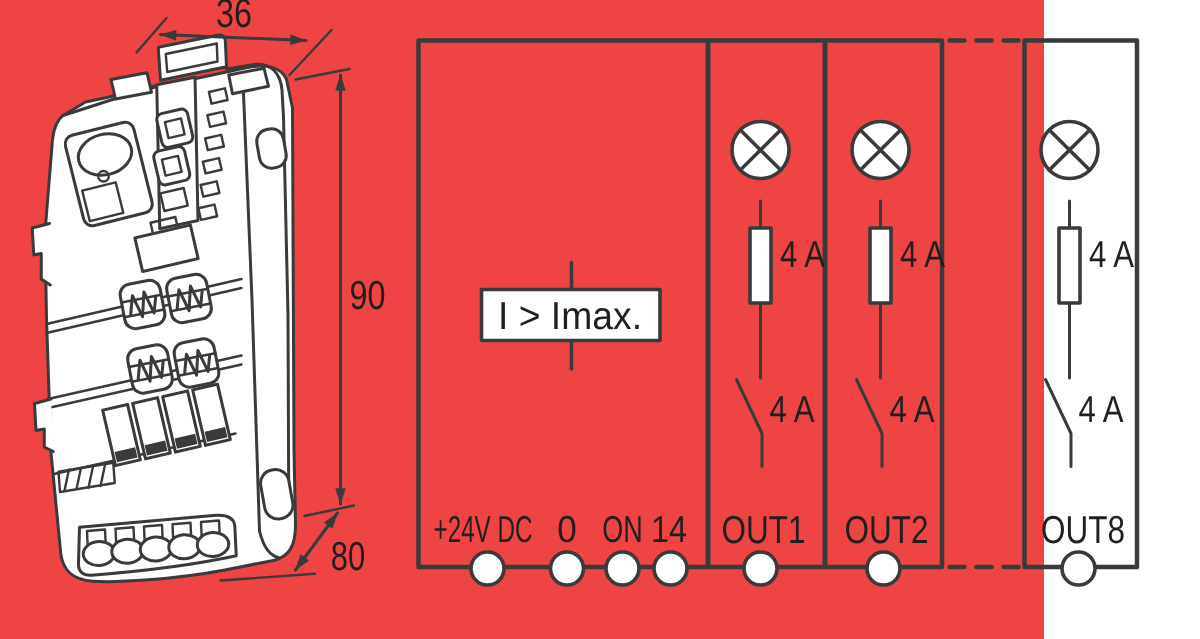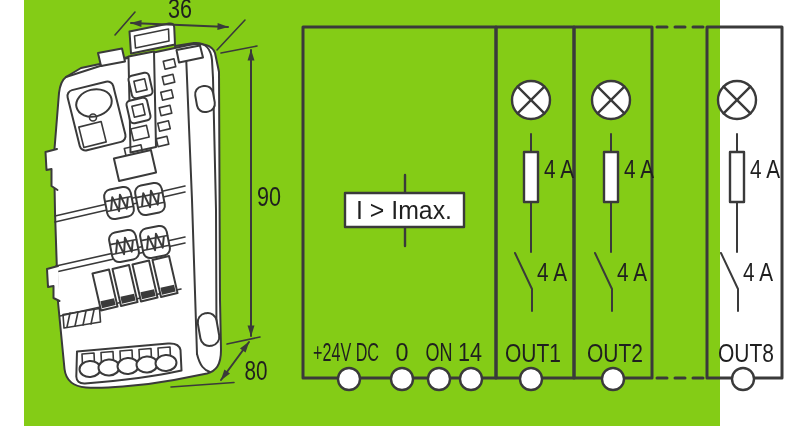--- a/index.html
+++ b/index.html
@@ -1,16 +1,16 @@
 <!DOCTYPE html>
 <html><head>
 <meta charset="utf-8">
 <style>
   html,body{margin:0;padding:0;background:#ffffff;width:800px;height:426px;overflow:hidden;}
-  .stage{position:relative;width:696px;height:426px;background:#84cc16;margin-left:24px;}
+  .stage{position:relative;width:696px;height:426px;background:#ef4444;}
   svg{display:block;}
   .ln{stroke:#3a3a3a;fill:none;stroke-linecap:round;stroke-linejoin:round;}
   .w1{stroke-width:1.6;} .w2{stroke-width:2;} .w25{stroke-width:2.4;} .w3{stroke-width:3;}
   .fw{fill:#ffffff;}
   .fd{fill:#3a3a3a;stroke:none;}
   .txt{font-family:"Liberation Sans",sans-serif;fill:#1f1f1f;}
   .mid{text-anchor:middle;}
   .fs25{font-size:25px;} .fs26{font-size:26px;} .fs27{font-size:27px;}
 </style>
 </head>

